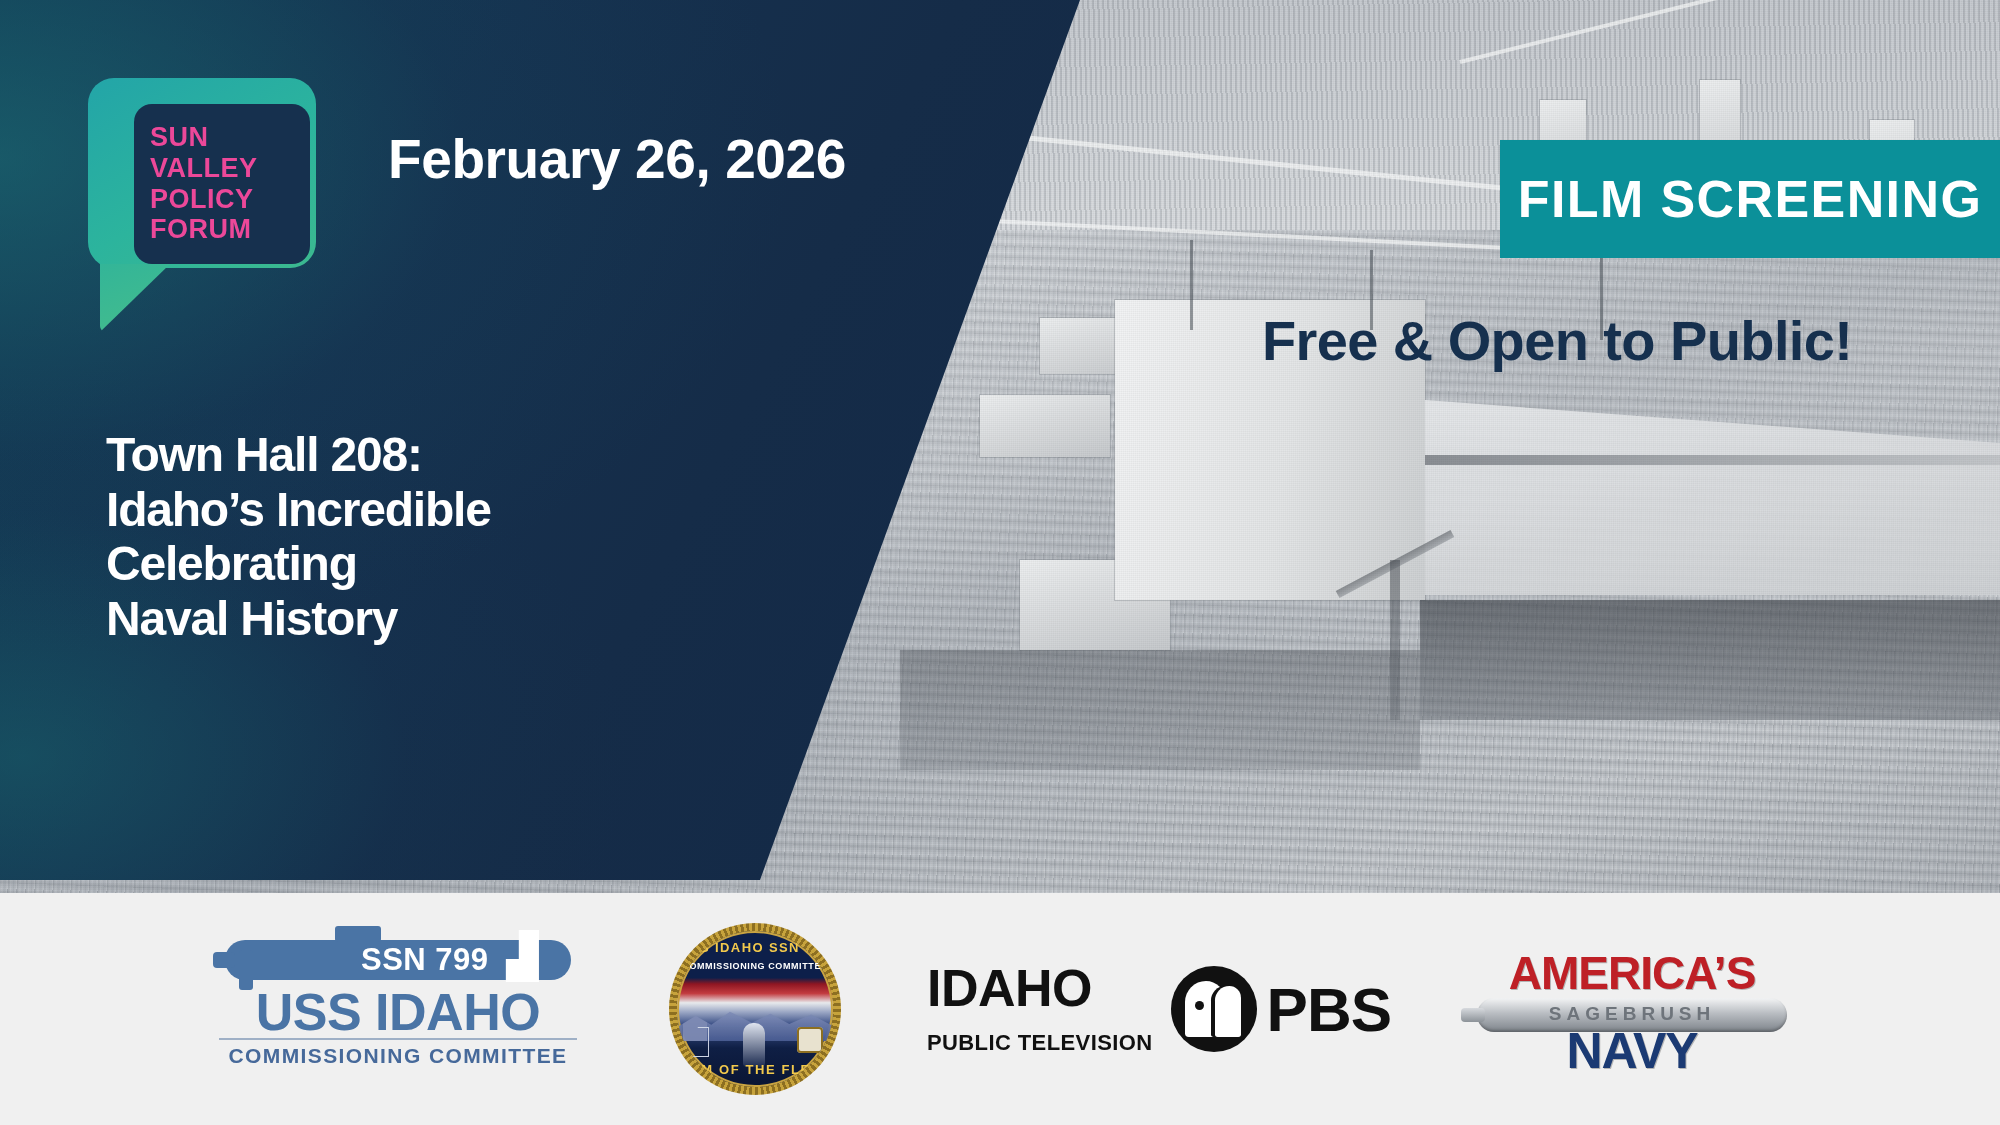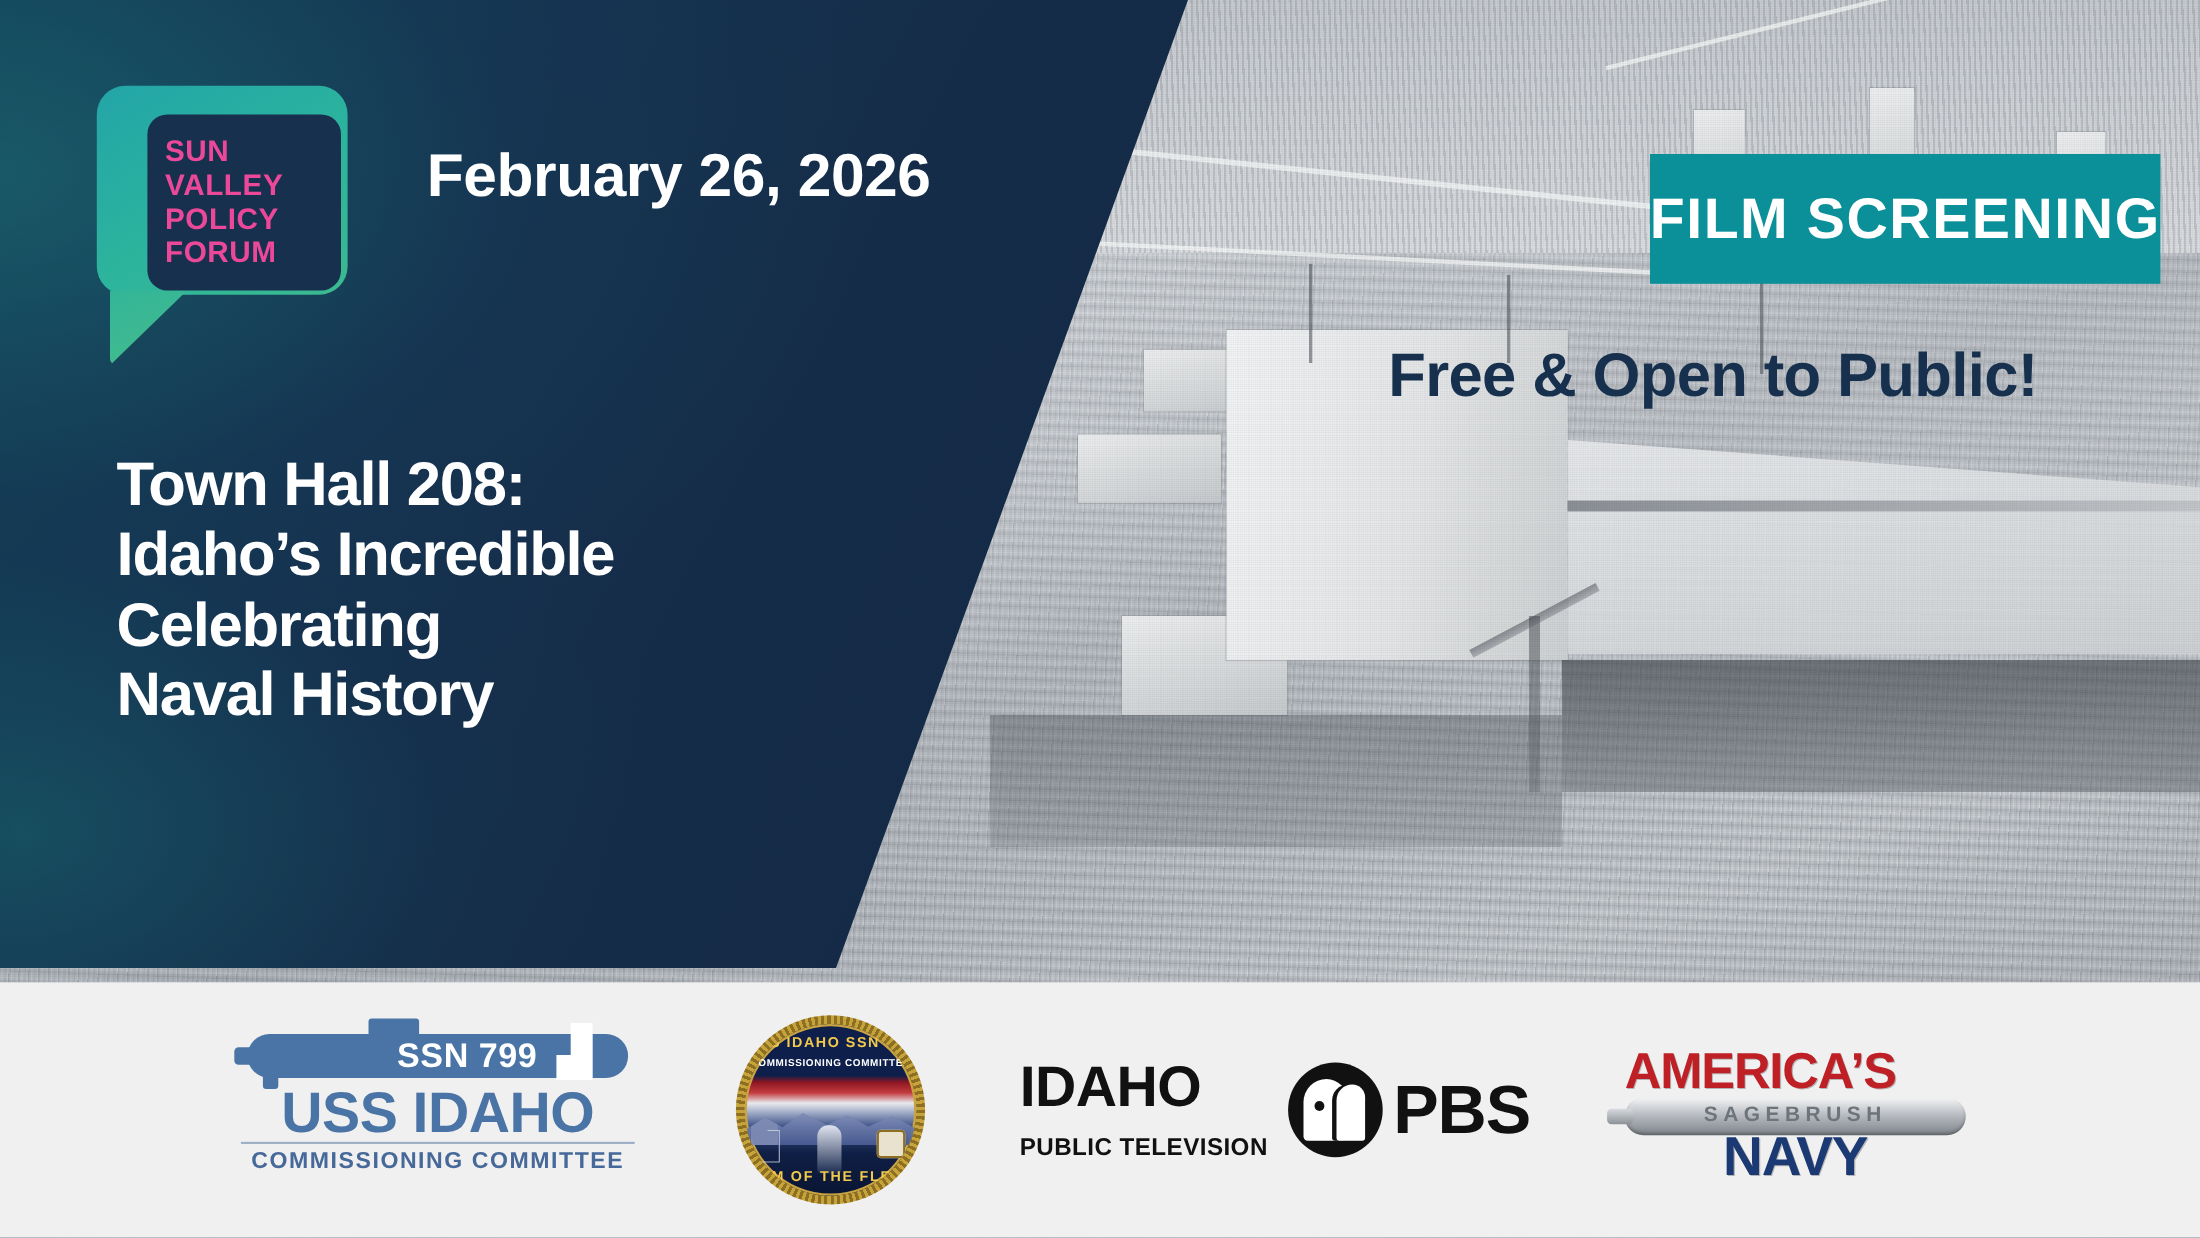--- a/index.html
+++ b/index.html
@@ -105,29 +105,29 @@
   
   .event-head {
     position:absolute; left:388px; top:128px; width:620px;
     color:#fff; font-size:55px; font-weight:600; line-height:1.13;
     letter-spacing:-.4px;
   }
   .event-head div { white-space:nowrap; }
 
   
   .headline {
-    position:absolute; left:106px; top:408px; width:860px;
-    color:#fff; font-size:56px; font-weight:700; line-height:1.14;
+    position:absolute; left:106px; top:428px; width:860px;
+    color:#fff; font-size:48px; font-weight:700; line-height:1.14;
     letter-spacing:-1.2px;
   }
   .headline div { white-space:nowrap; }
 
   
   .badge {
-    position:absolute; left:1500px; top:140px; width:464px; height:118px;
+    position:absolute; left:1500px; top:140px; width:500px; height:118px;
     background:#0b9099;
     display:flex; align-items:center; justify-content:center;
   }
   .badge span {
     color:#fff; font-size:52px; font-weight:700; letter-spacing:1.4px;
     white-space:nowrap;
   }
 
   
   .free-open {
@@ -262,21 +262,21 @@
     position:absolute; left:0; top:52px; width:310px; height:34px;
     background:linear-gradient(180deg,#f3f4f5 0%,#b9bdc2 45%,#7d838a 100%);
     border-radius:17px;
     box-shadow:inset 0 -2px 3px rgba(0,0,0,.25);
   }
   .navy-sub:before {
     content:""; position:absolute; left:-16px; top:10px; width:24px; height:14px;
     background:linear-gradient(180deg,#d7dade,#8c9298); border-radius:4px;
   }
   .navy-am {
-    position:absolute; left:0; top:0; width:310px; text-align:left;
+    position:absolute; left:0; top:0; width:310px; text-align:center;
     color:#be2026; font-size:46px; font-weight:700; letter-spacing:-1px;
     text-shadow:1px 1px 0 rgba(0,0,0,.25);
   }
   .navy-sage {
     position:absolute; left:0; top:57px; width:310px; text-align:center;
     color:#6e747b; font-size:19px; font-weight:700; letter-spacing:5px;
   }
   .navy-navy {
     position:absolute; left:0; top:76px; width:310px; text-align:center;
     color:#1b3a73; font-size:50px; font-weight:700; letter-spacing:-1px;

